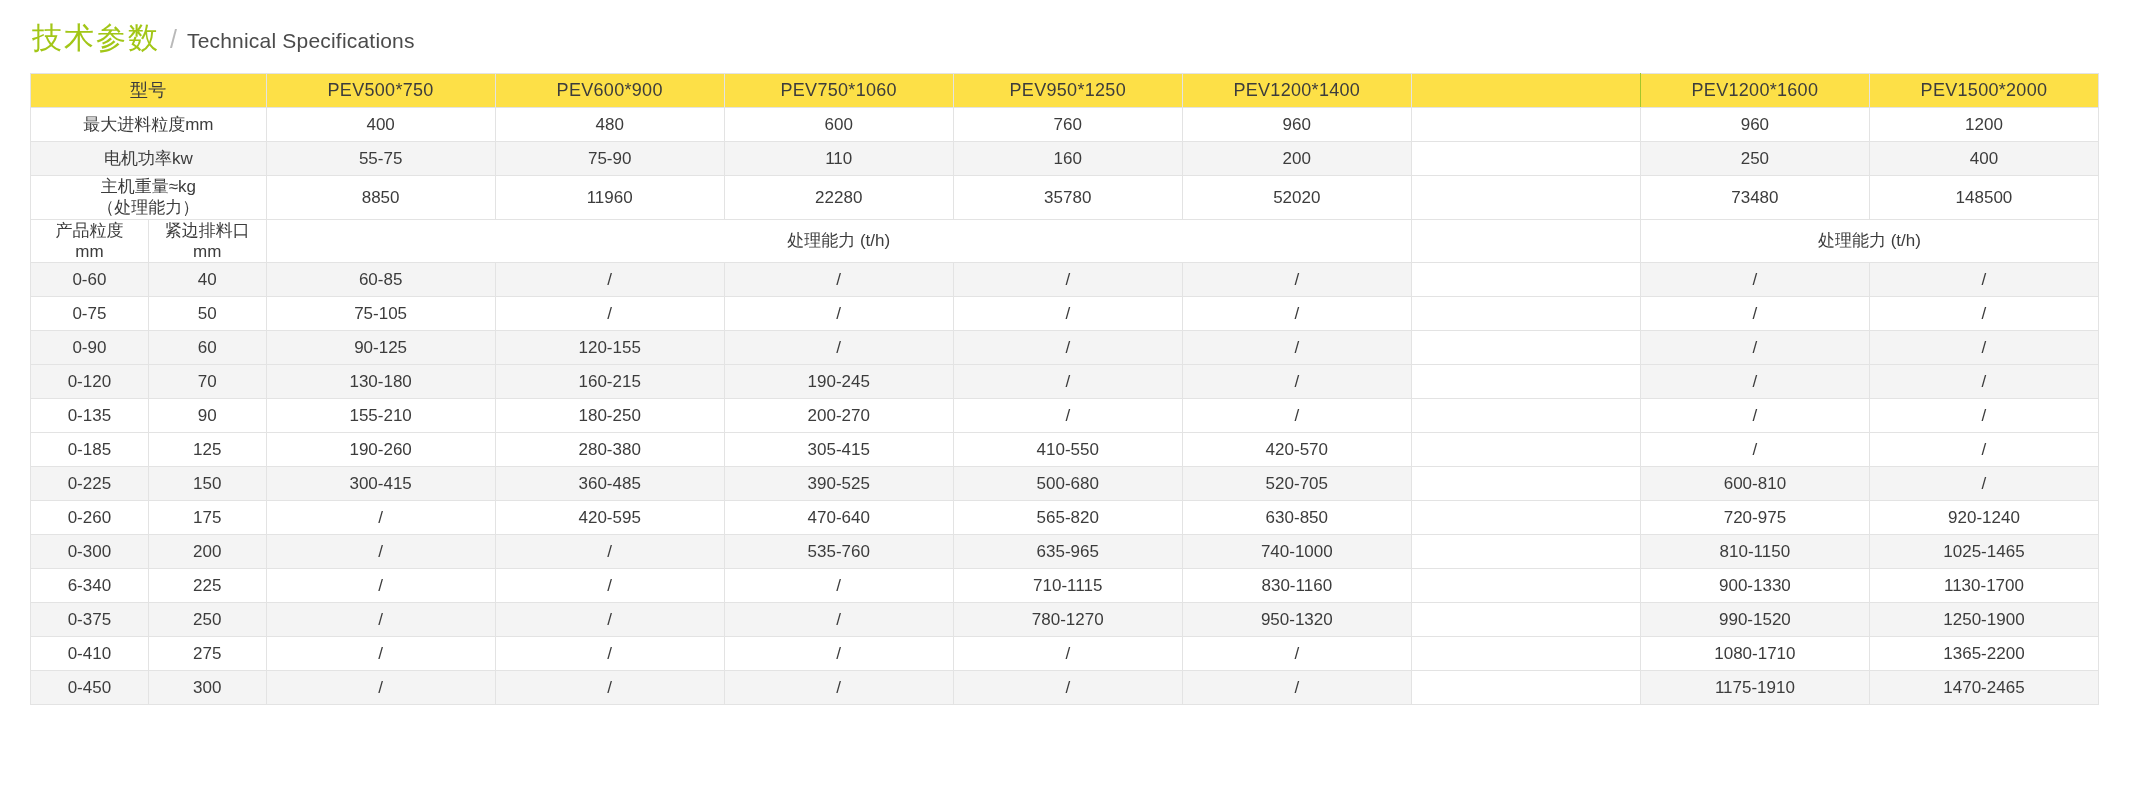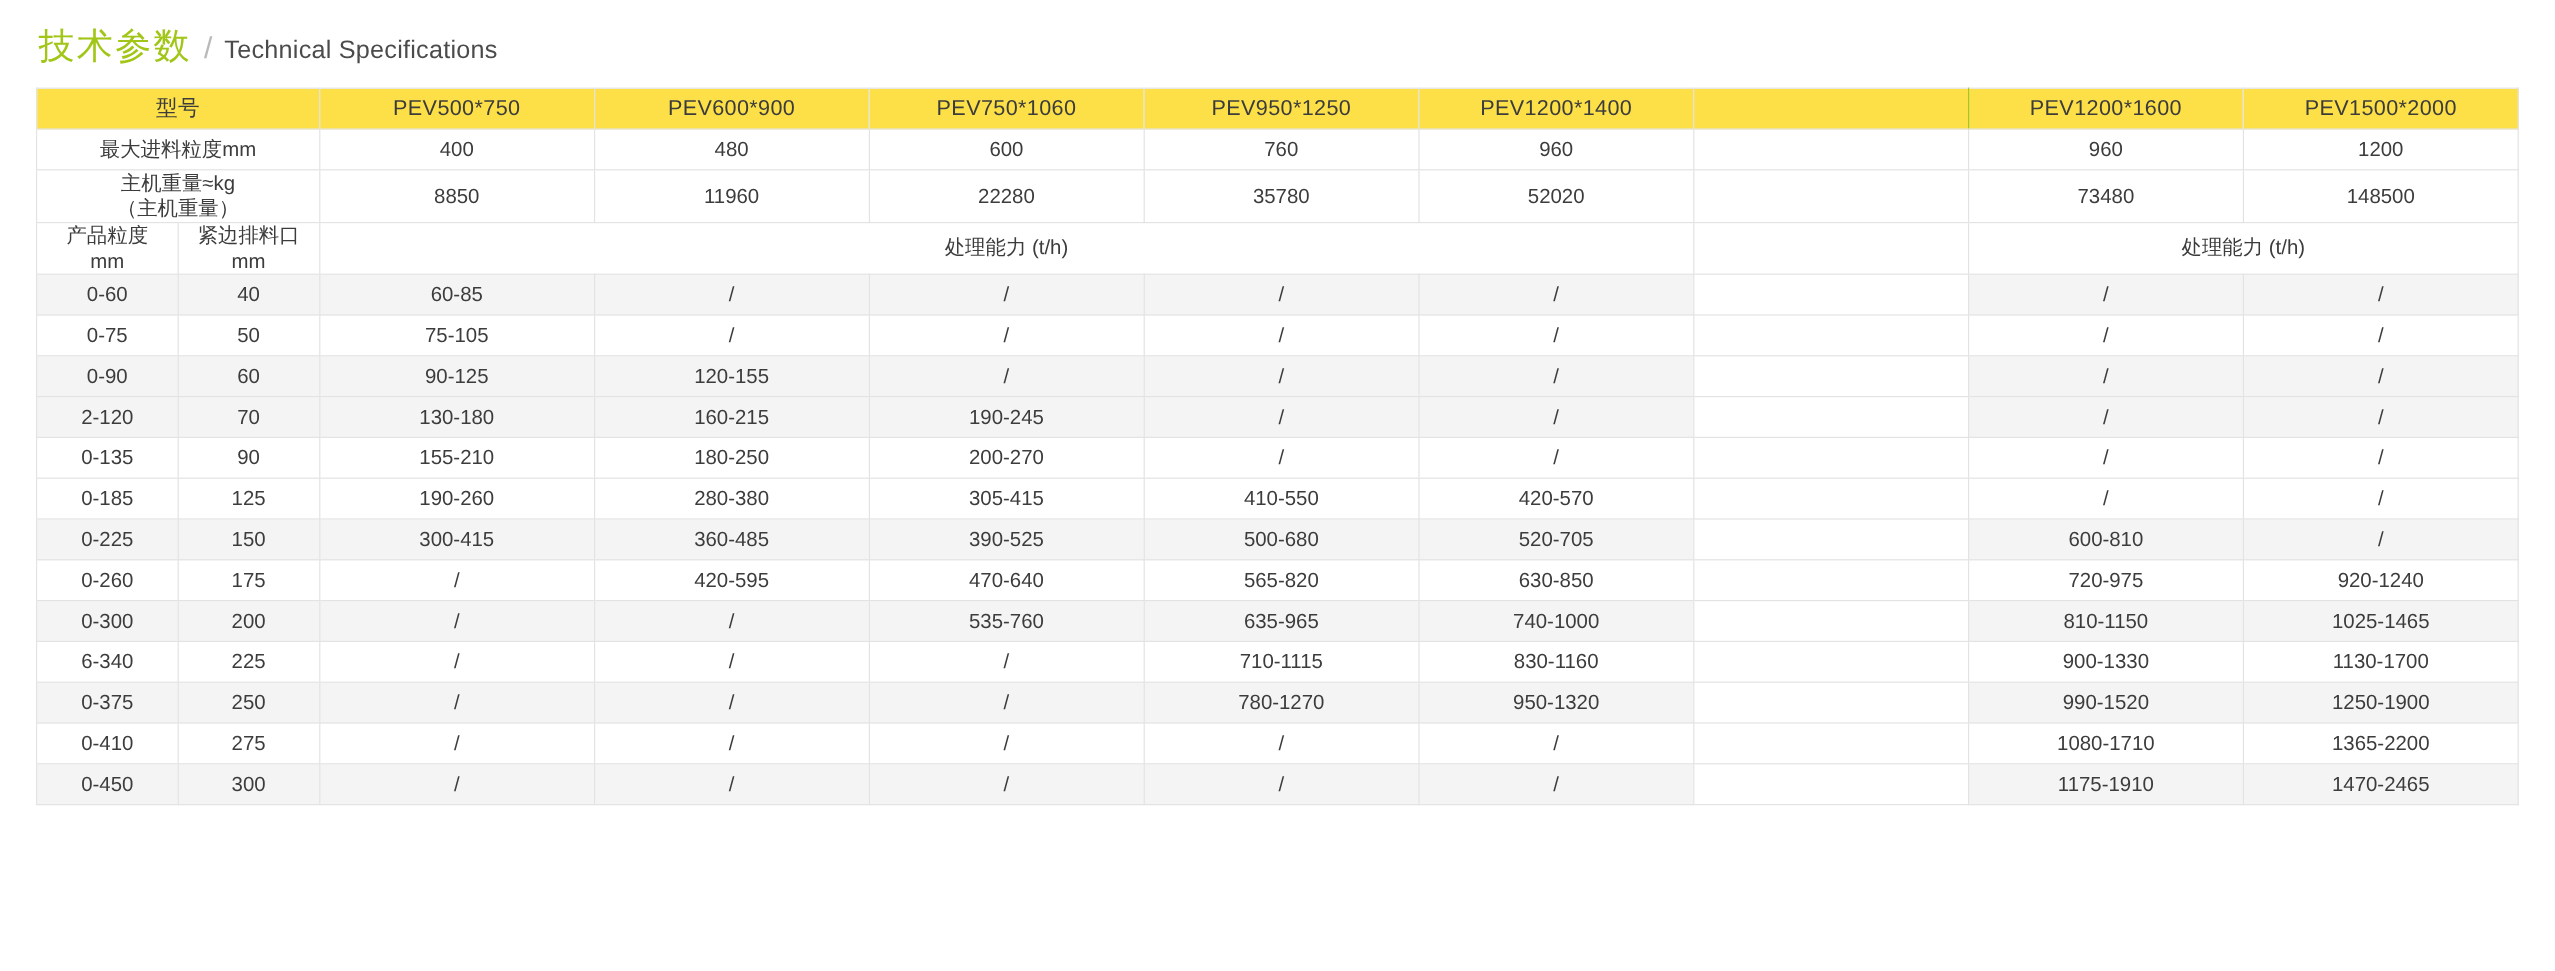--- a/index.html
+++ b/index.html
@@ -145,25 +145,36 @@
         <td>400</td>
         <td>480</td>
         <td>600</td>
         <td>760</td>
         <td>960</td>
         <td class="blank-col"></td>
         <td>960</td>
         <td>1200</td>
       </tr>
 
+      <tr class="shade">
+        <td colspan="2" class="label">电机功率kw</td>
+        <td>55-75</td>
+        <td>75-90</td>
+        <td>110</td>
+        <td>160</td>
+        <td>200</td>
+        <td class="blank-col"></td>
+        <td>250</td>
+        <td>400</td>
+      </tr>
 
       <tr class="plain">
         <td colspan="2" class="twoline">
           <span class="sub-label">主机重量≈kg</span>
-          <span class="sub-label">（主机重量）</span>
+          <span class="sub-label">（处理能力）</span>
         </td>
         <td>8850</td>
         <td>11960</td>
         <td>22280</td>
         <td>35780</td>
         <td>52020</td>
         <td class="blank-col"></td>
         <td>73480</td>
         <td>148500</td>
       </tr>
@@ -216,21 +227,21 @@
         <td>/</td>
         <td>/</td>
         <td>/</td>
         <td class="blank-col"></td>
         <td>/</td>
         <td>/</td>
       </tr>
 
 
       <tr class="shade">
-        <td>2-120</td>
+        <td>0-120</td>
         <td>70</td>
         <td>130-180</td>
         <td>160-215</td>
         <td>190-245</td>
         <td>/</td>
         <td>/</td>
         <td class="blank-col"></td>
         <td>/</td>
         <td>/</td>
       </tr>

